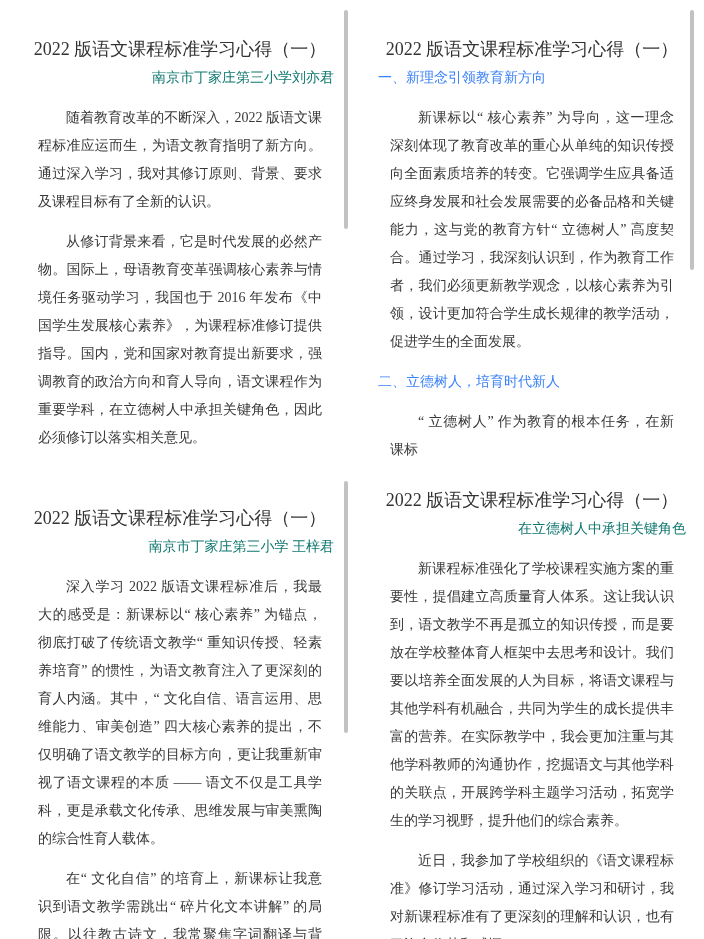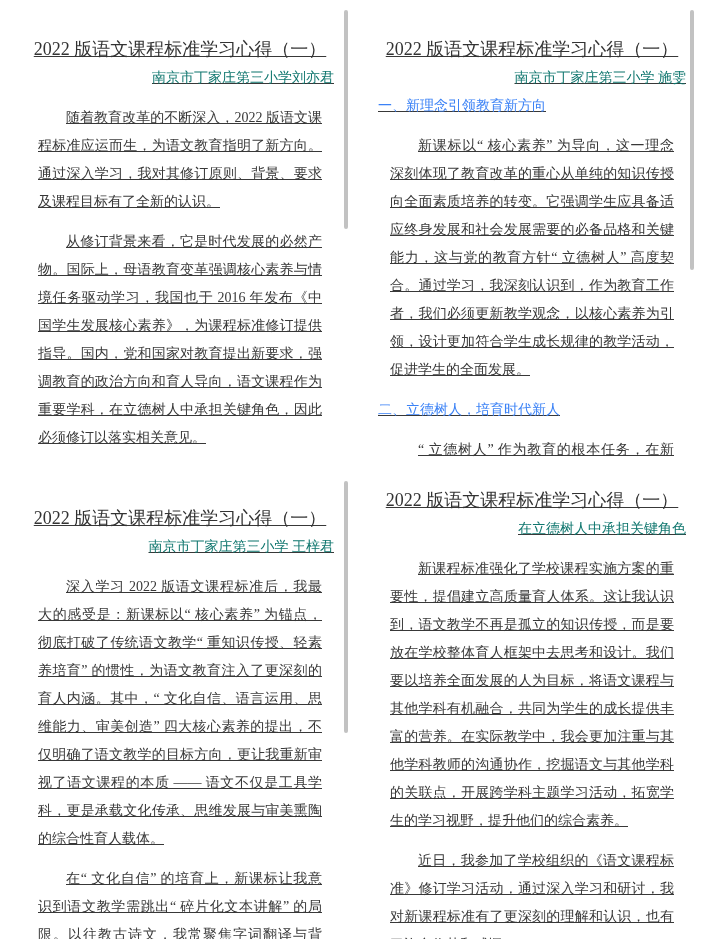--- a/index.html
+++ b/index.html
@@ -2,21 +2,21 @@
 <html><head>
 <meta charset="utf-8">
 <style>
   html,body{margin:0;padding:0;background:#ffffff;}
   body{width:704px;height:939px;overflow:hidden;
        font-family:"Liberation Serif","DejaVu Serif",serif;color:#383838;}
   .page{position:relative;width:704px;height:939px;background:#ffffff;}
   .grid{display:grid;grid-template-columns:352px 352px;grid-template-rows:470px 469px;
         width:704px;height:939px;}
   .panel{position:relative;overflow:hidden;box-sizing:border-box;
-         padding:34px 18px 0 26px;background:#ffffff;text-decoration:underline;}
+         padding:34px 18px 0 26px;background:#ffffff;}
   .panel.offset-bl{padding-top:33px;}
   .panel.offset-br{padding-top:15px;}
   .title{font-size:18px;line-height:30px;font-weight:400;margin:0;
          text-align:center;white-space:nowrap;color:#333333;}
   .author{font-size:14px;line-height:28px;text-align:right;color:#0f766e;}
   .body{font-size:14px;line-height:28px;}
   .para{text-align:justify;text-indent:2em;margin:12px;color:#383838;}
   .heading{text-align:left;text-indent:0;margin:0;color:#3b82f6;}
   .thumb{position:absolute;width:4px;border-radius:2px;}
 </style>
@@ -31,21 +31,20 @@
       <div class="author">南京市丁家庄第三小学刘亦君</div>
       <div class="body">
           <div class="para">随着教育改革的不断深入，2022 版语文课程标准应运而生，为语文教育指明了新方向。通过深入学习，我对其修订原则、背景、要求及课程目标有了全新的认识。</div>
           <div class="para">从修订背景来看，它是时代发展的必然产物。国际上，母语教育变革强调核心素养与情境任务驱动学习，我国也于 2016 年发布《中国学生发展核心素养》，为课程标准修订提供指导。国内，党和国家对教育提出新要求，强调教育的政治方向和育人导向，语文课程作为重要学科，在立德树人中承担关键角色，因此必须修订以落实相关意见。</div>
           <div class="para">此次修订秉持三大原则，即目标导向、问题导向和创新导向 。坚持目标导向，意味着全面落实习近平总书记关于教育的重要论述，将重大主题教育</div>
         </div>
     </section>
 
     <section class="panel">
       <h1 class="title">2022 版语文课程标准学习心得（一）</h1>
-      <div class="author">南京市丁家庄第三小学 施雯</div>
       <div class="body">
           <div class="heading">一、新理念引领教育新方向</div>
           <div class="para">新课标以“ 核心素养” 为导向，这一理念深刻体现了教育改革的重心从单纯的知识传授向全面素质培养的转变。它强调学生应具备适应终身发展和社会发展需要的必备品格和关键能力，这与党的教育方针“ 立德树人” 高度契合。通过学习，我深刻认识到，作为教育工作者，我们必须更新教学观念，以核心素养为引领，设计更加符合学生成长规律的教学活动，促进学生的全面发展。</div>
           <div class="heading">二、立德树人，培育时代新人</div>
           <div class="para">“ 立德树人” 作为教育的根本任务，在新课标</div>
         </div>
     </section>
 
     <section class="panel offset-bl">
       <h1 class="title">2022 版语文课程标准学习心得（一）</h1>

